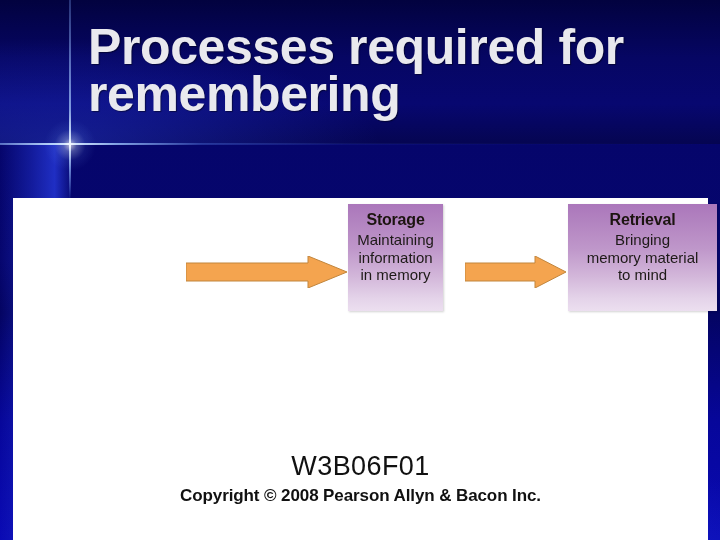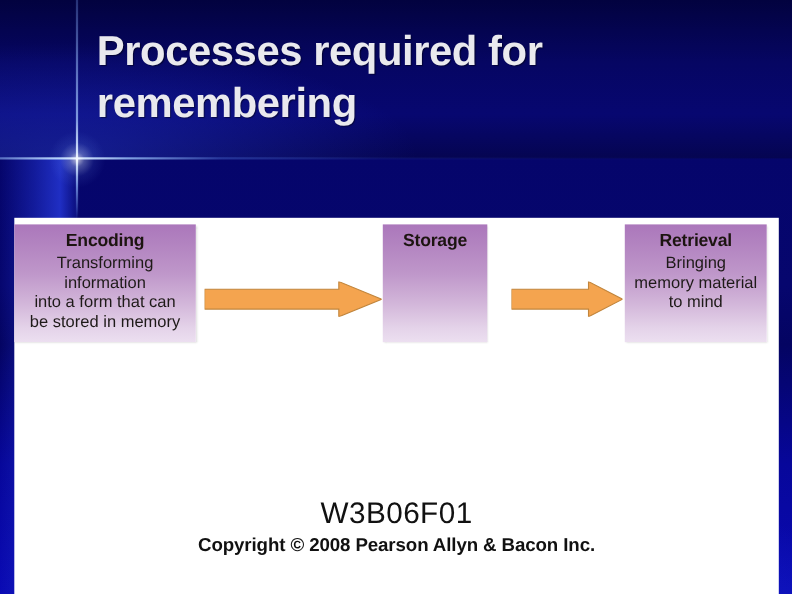--- a/index.html
+++ b/index.html
@@ -92,21 +92,21 @@
     box-shadow: 1px 1px 2px rgba(0,0,0,0.18);
     display: flex;
     flex-direction: column;
     align-items: center;
     justify-content: flex-start;
     box-sizing: border-box;
     padding-top: 7px;
   }
   #box-encoding { left: 0px;   width: 165px; }
   #box-storage  { left: 335px; width: 95px; }
-  #box-retrieval{ left: 555px; width: 129px; }
+  #box-retrieval{ left: 555px; width: 149px; }
 
   .pbox-title {
     font-weight: bold;
     font-size: 16px;
     color: #1c1410;
     letter-spacing: -0.2px;
     line-height: 18px;
     margin-bottom: 2px;
   }
   .pbox-desc {
@@ -152,21 +152,21 @@
     line-height: 16px;
     letter-spacing: -0.1px;
   }
 
   
   #slide-title {
     position: absolute;
     left: 88px; top: 24px;
     width: 600px;
     color: #e9e9ee;
-    font-size: 38px;
+    font-size: 50px;
     font-weight: bold;
     line-height: 47px;
     letter-spacing: -0.4px;
     white-space: pre-line;
     text-shadow: 1px 1px 1px rgba(0,0,0,0.45);
   }
 </style>
 </head>
 <body>
 
@@ -177,35 +177,32 @@
   <div class="left-ribbon"></div>
   <div class="glow-h"></div>
   <div class="glow-v"></div>
   <div class="flare"></div>
 
   <div id="slide-title">Processes required for
 remembering</div>
 
   <div class="figure-plate">
 
-    <div class="pbox" id="box-encoding">
-      <div class="pbox-title">Encoding</div>
-      <div class="pbox-desc">Transforming information
-into a form that can
-be stored in memory</div>
-    </div>
 
     <div class="arrow" id="arrow-1">
       <svg viewBox="0 0 161 32" preserveAspectRatio="none" aria-hidden="true">
         <polygon points="0,7 122,7 122,0 161,16 122,32 122,25 0,25" fill="#f4a44f" stroke="#c1853c" stroke-width="1"></polygon>
       </svg>
     </div>
 
     <div class="pbox" id="box-storage">
       <div class="pbox-title">Storage</div>
+      <div class="pbox-desc">Maintaining
+information
+in memory</div>
     </div>
 
     <div class="arrow" id="arrow-2">
       <svg viewBox="0 0 101 32" preserveAspectRatio="none" aria-hidden="true">
         <polygon points="0,7 70,7 70,0 101,16 70,32 70,25 0,25" fill="#f4a44f" stroke="#c1853c" stroke-width="1"></polygon>
       </svg>
     </div>
 
     <div class="pbox" id="box-retrieval">
       <div class="pbox-title">Retrieval</div>

